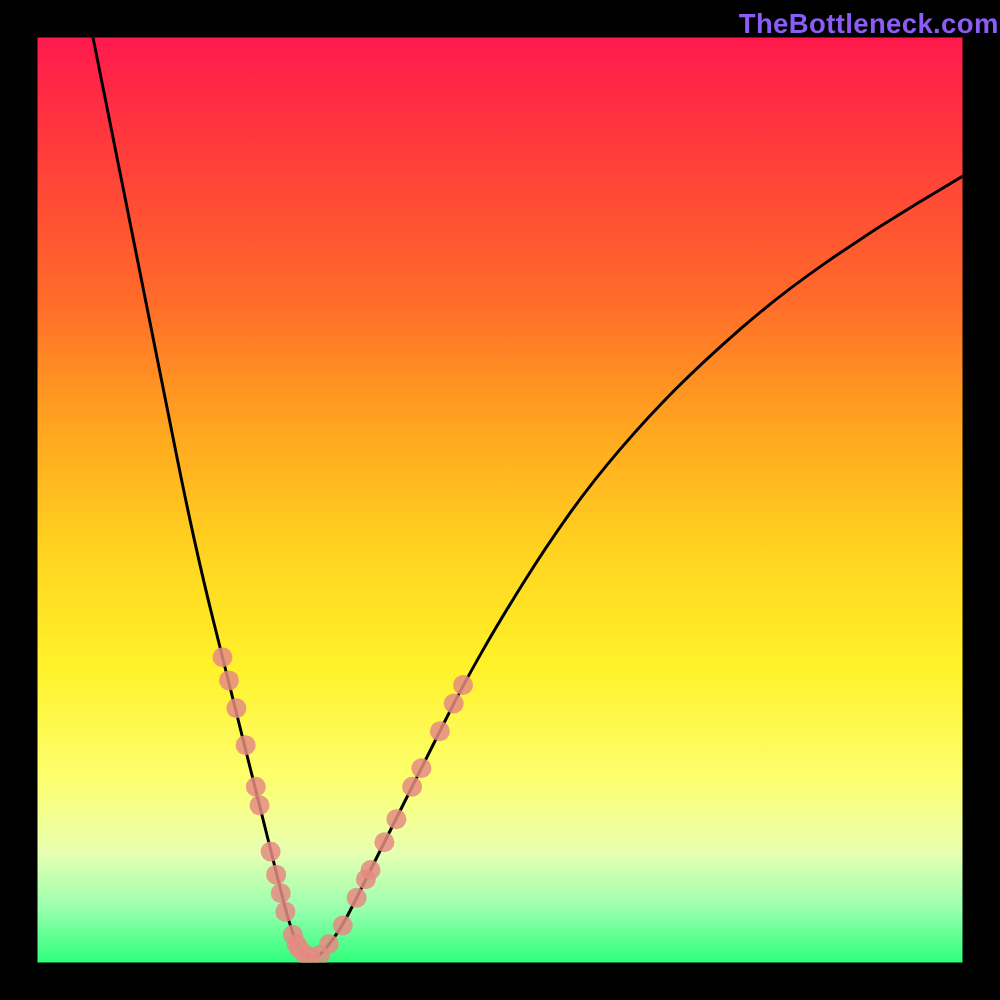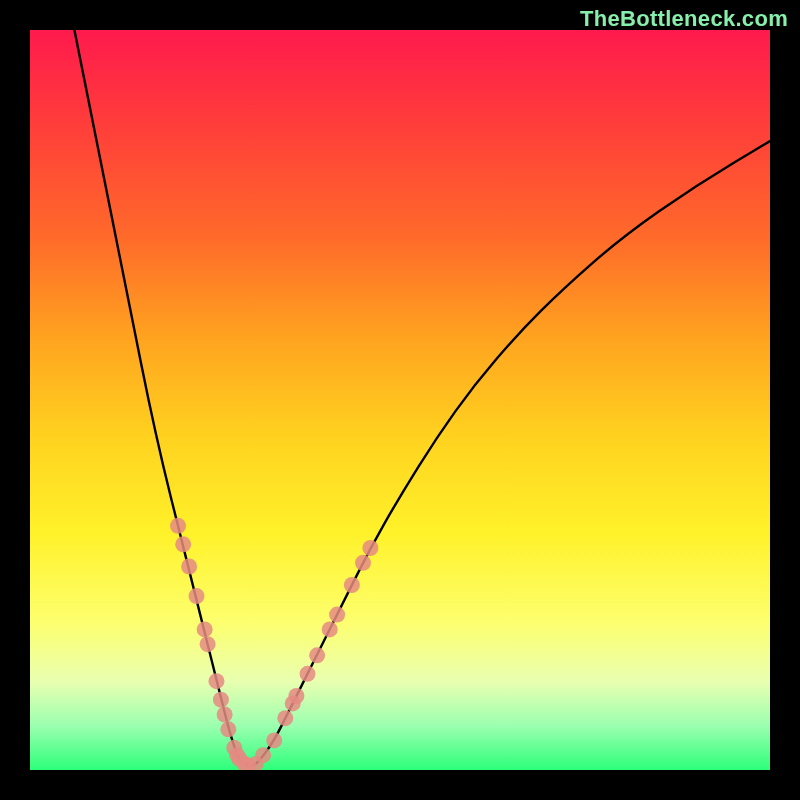--- a/index.html
+++ b/index.html
@@ -24,25 +24,25 @@
       #ffd21f 55%,
       #fff22a 68%,
       #fdff6e 80%,
       #e9ffb0 88%,
       #9cffb0 94%,
       #2dff7a 100%);
   }
   .watermark {
     position: absolute;
     top: 6px;
-    right: 12px;
+    right: 1px;
     font-family: Arial, Helvetica, sans-serif;
     font-size: 22px;
     font-weight: 600;
-    color: #86efac;
+    color: #8b5cf6;
     letter-spacing: 0.3px;
     user-select: none;
   }
   svg.curve {
     position: absolute;
     left: 0; top: 0;
     width: 100%; height: 100%;
   }
 </style>
 </head>

